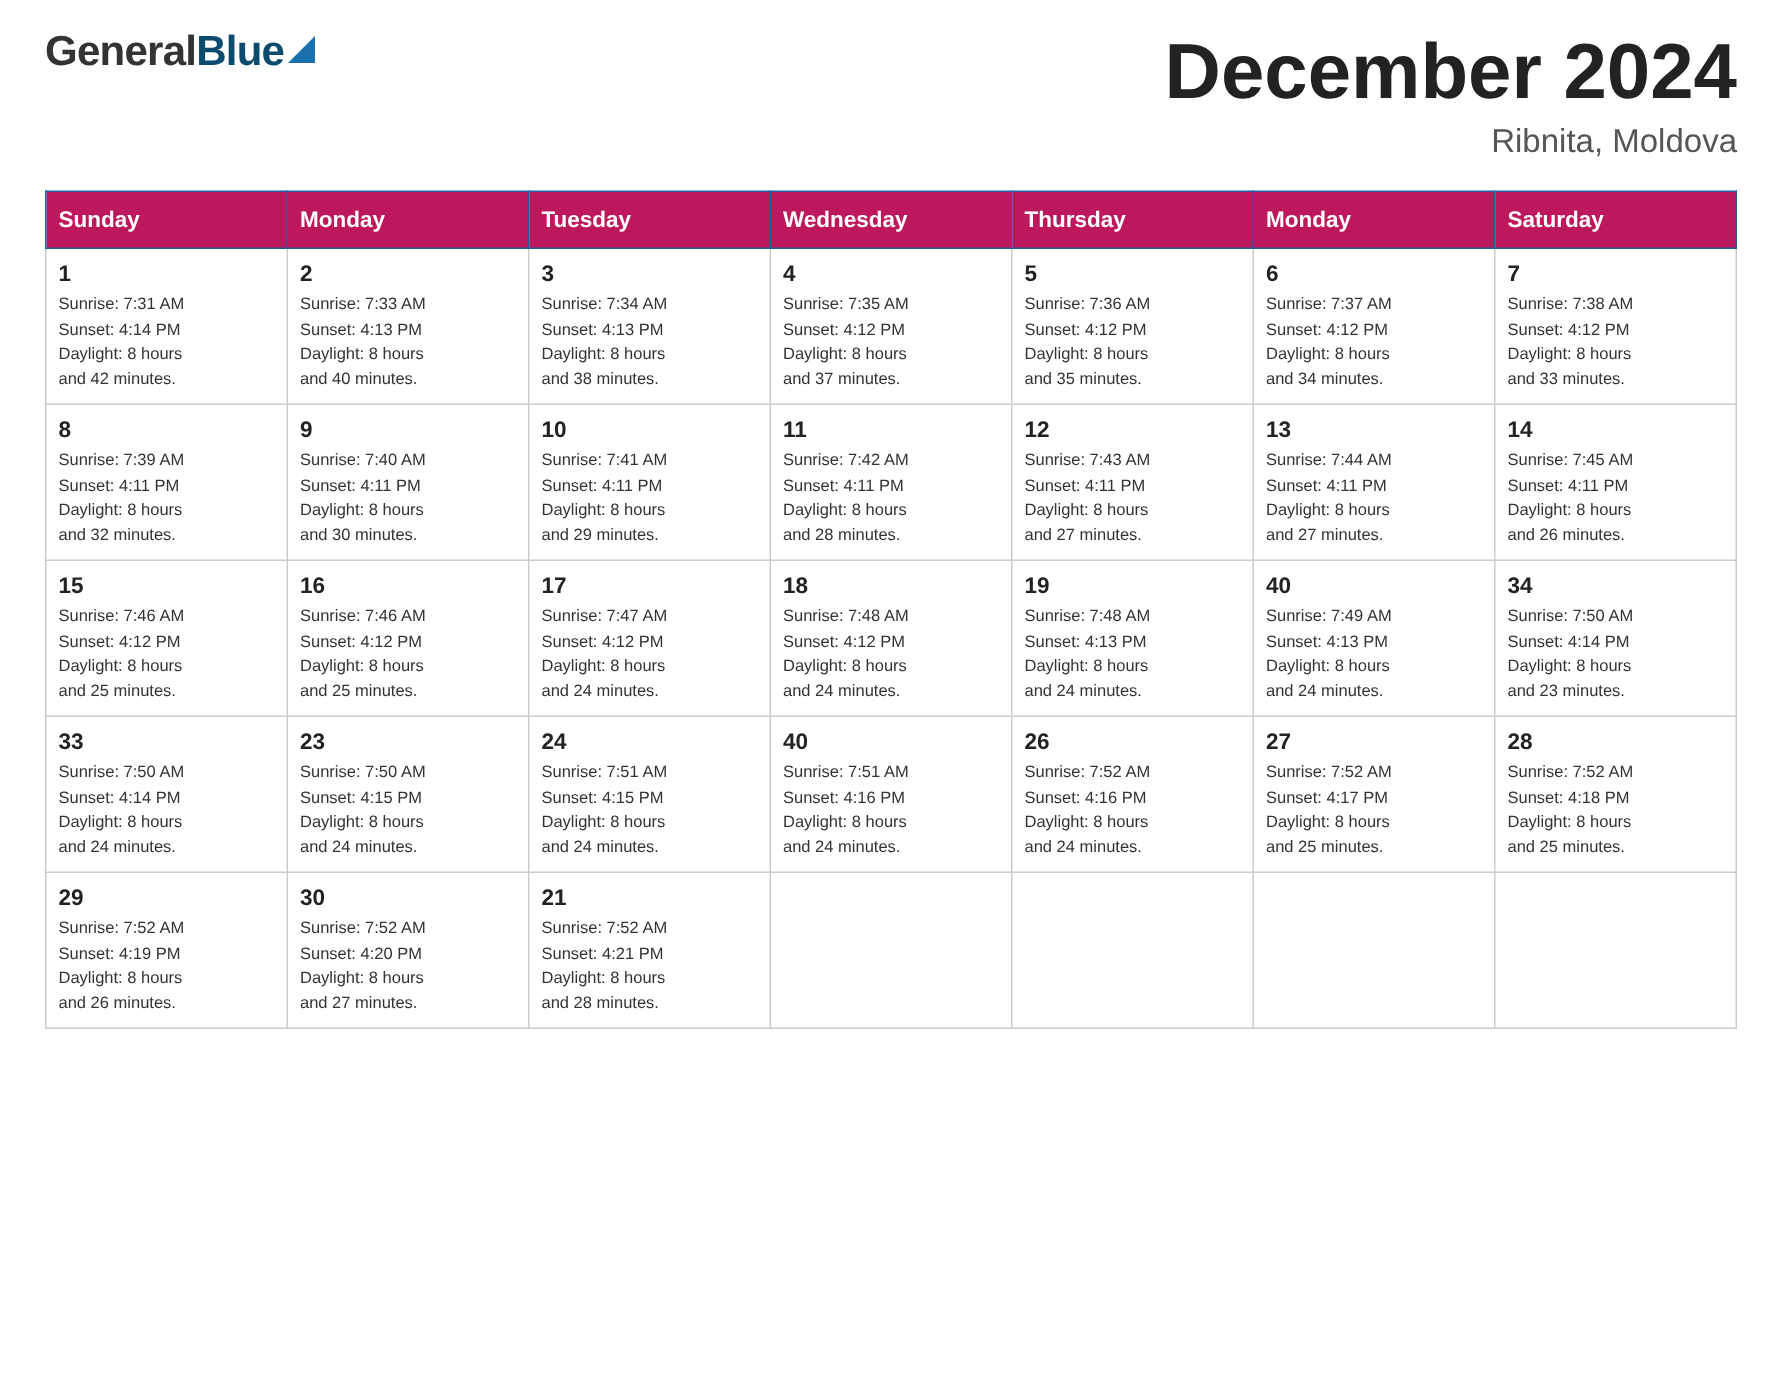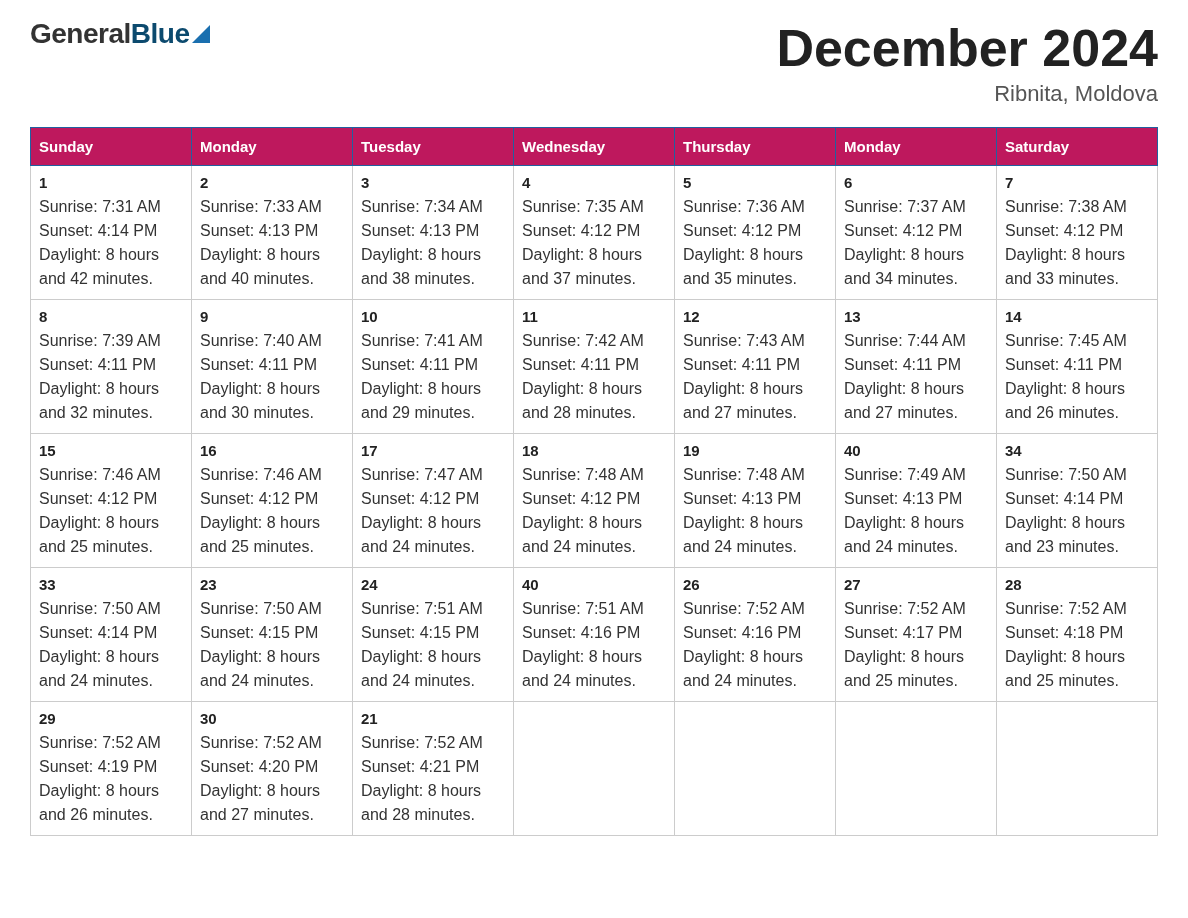--- a/index.html
+++ b/index.html
@@ -75,21 +75,21 @@
       color: #222;
     }
     .day-number {
       font-size: 15px;
       font-weight: bold;
       color: #222;
       display: block;
       margin-bottom: 4px;
     }
     .day-info {
-      font-size: 16px;
+      font-size: 11px;
       color: #333;
       line-height: 1.5;
     }
     .week-row td {
       background: #fff;
     }
   </style>
 </head>
 <body>
 

